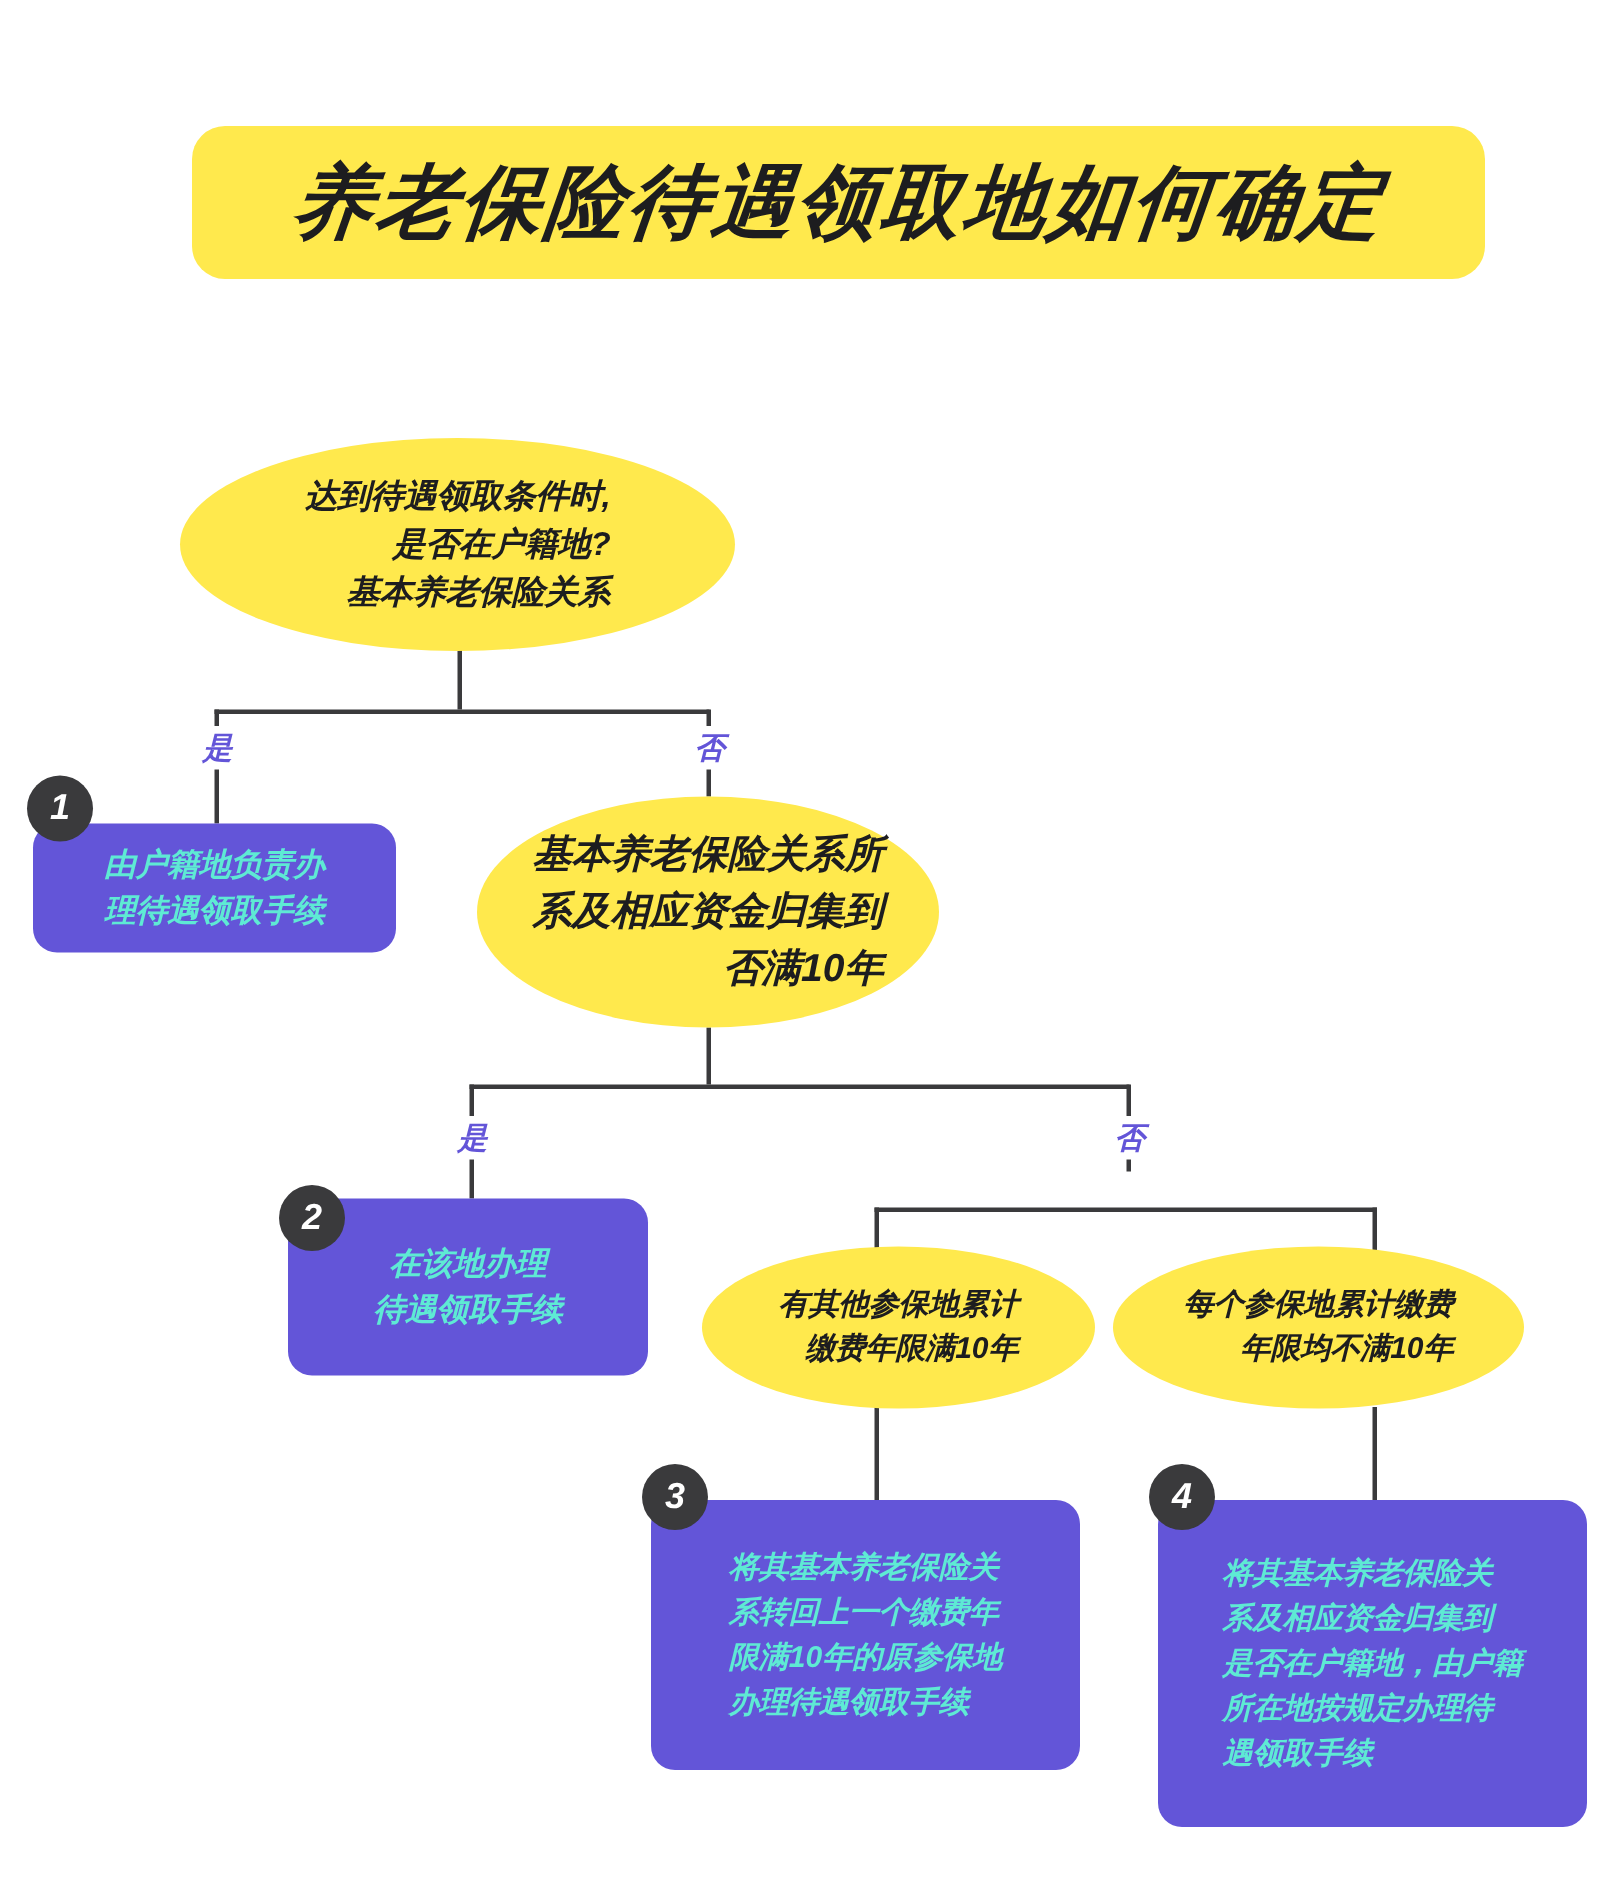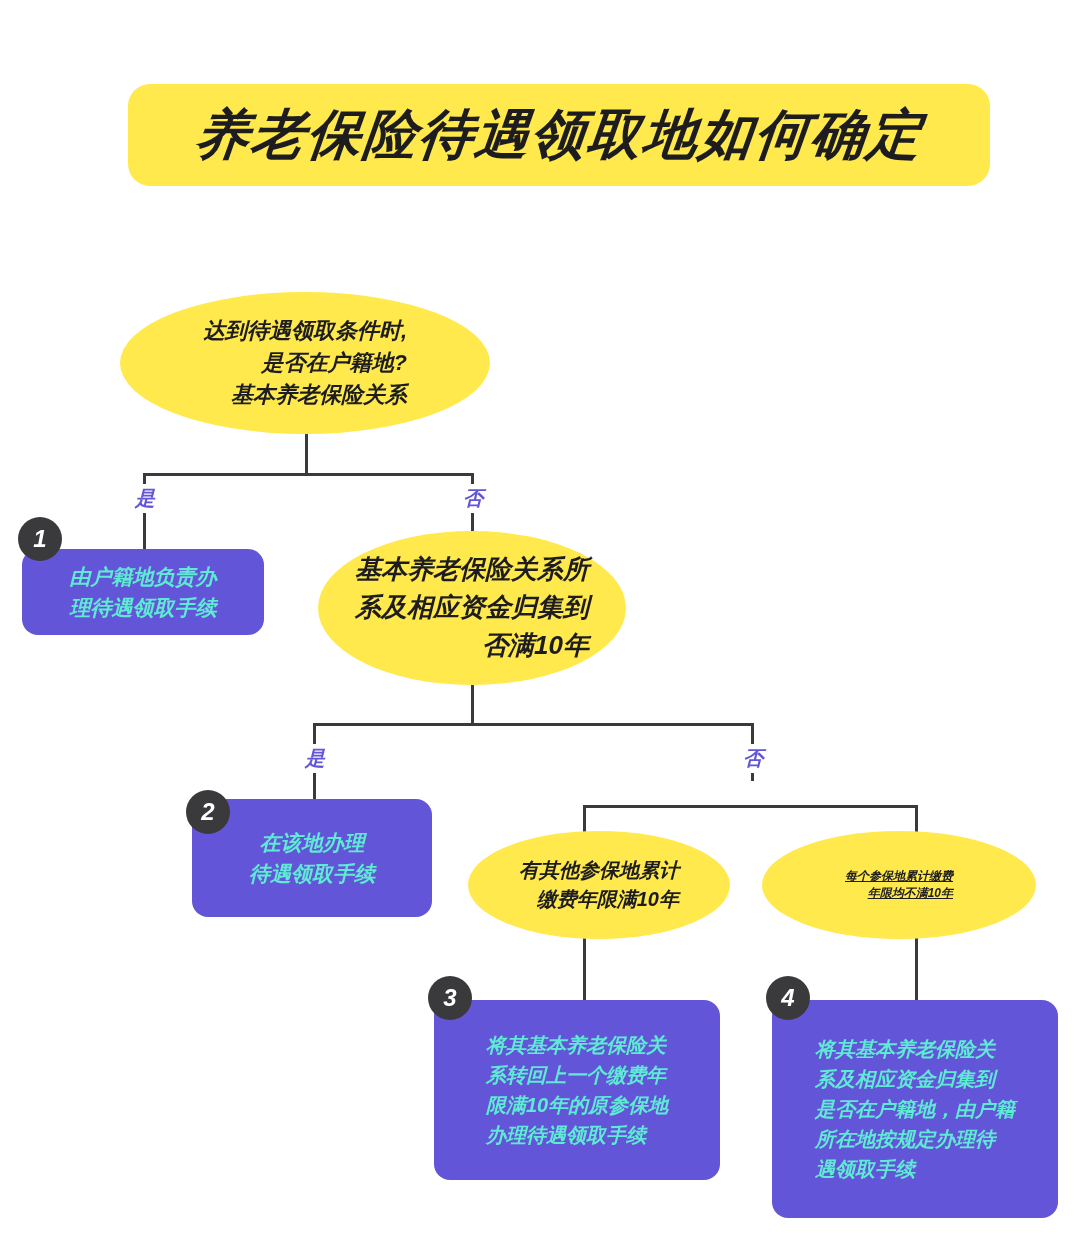--- a/index.html
+++ b/index.html
@@ -185,21 +185,21 @@
     </div>
   </div>
 
   <div class="ellipse" style="left:468px; top:831px; width:262px; height:108px; font-size:20px;">
     <div>
       <div>有其他参保地累计</div>
       <div>缴费年限满10年</div>
     </div>
   </div>
 
-  <div class="ellipse" style="left:762px; top:831px; width:274px; height:108px; font-size:12px;text-decoration:underline;">
+  <div class="ellipse" style="left:742px; top:831px; width:274px; height:108px; font-size:20px;">
     <div>
       <div>每个参保地累计缴费</div>
       <div>年限均不满10年</div>
     </div>
   </div>
 
   <div class="badge" style="left:428px; top:976px;">3</div>
   <div class="boxnode left-align" style="left:434px; top:1000px; width:286px; height:180px; font-size:20px;">
     <div>
       <div>将其基本养老保险关</div>

